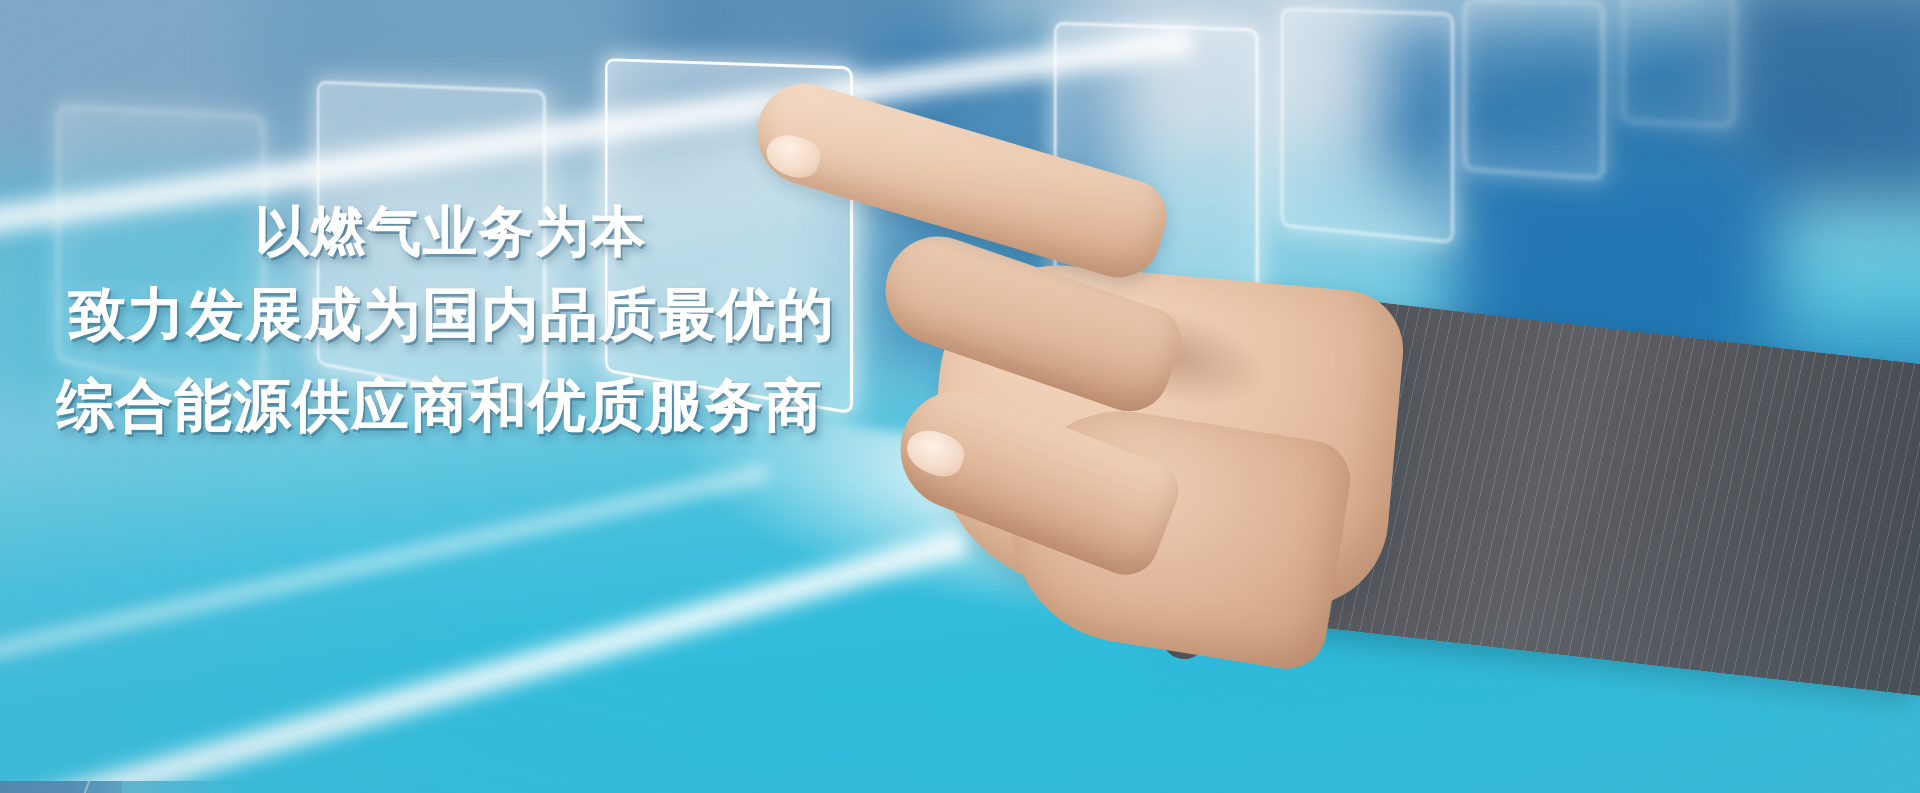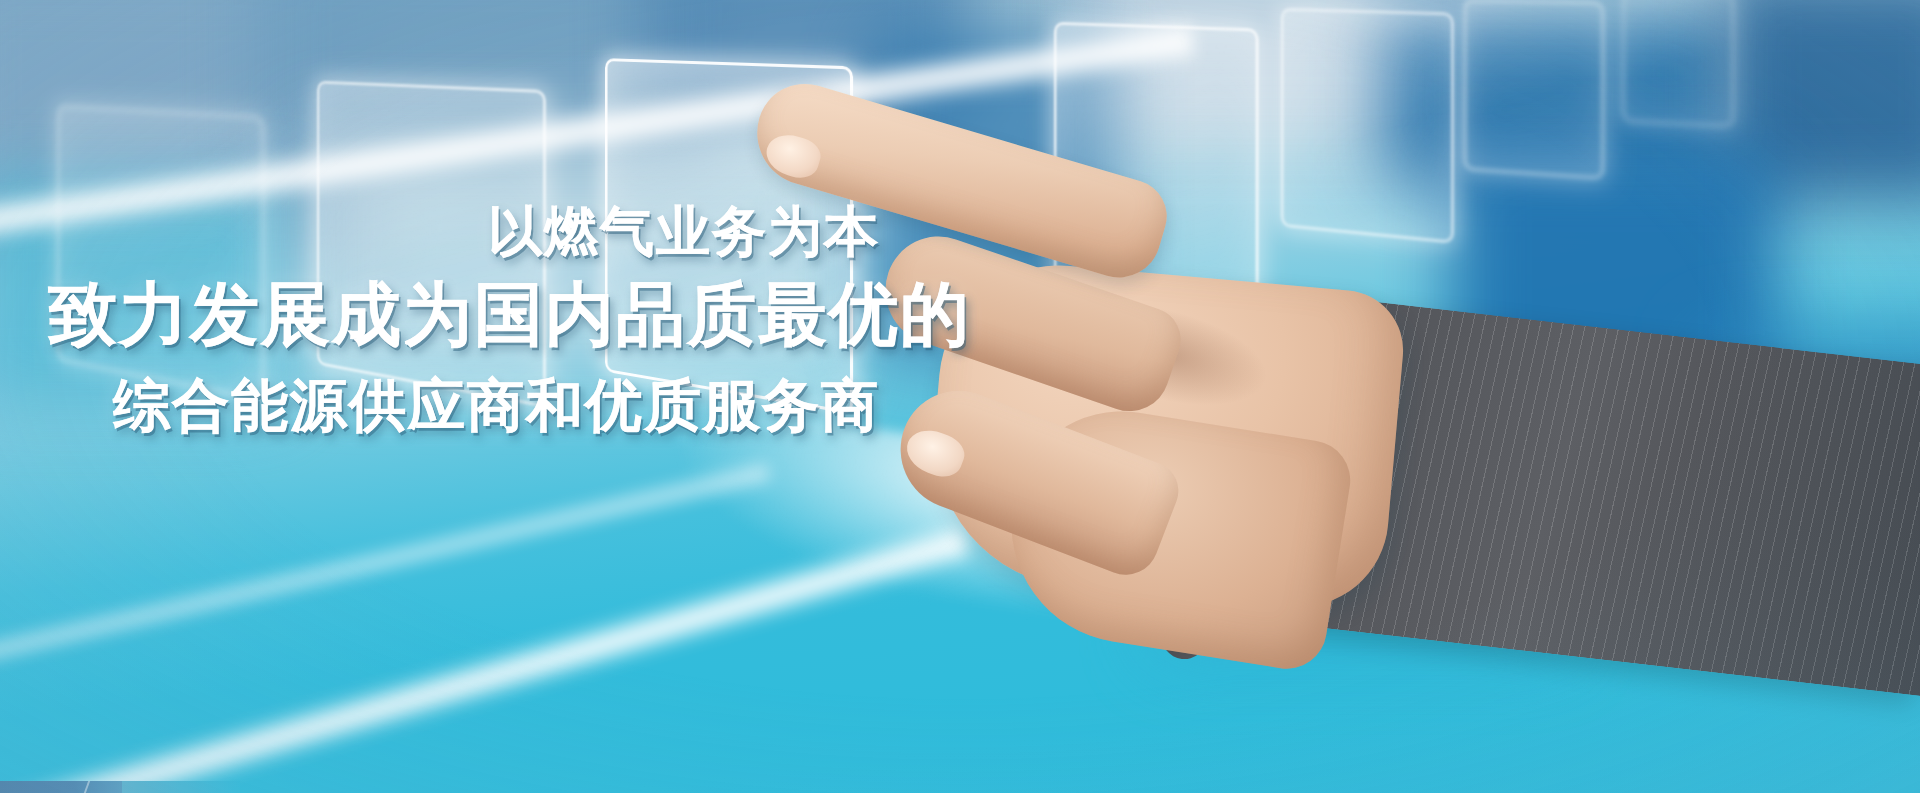--- a/index.html
+++ b/index.html
@@ -188,36 +188,35 @@
     position:absolute;left:86px;bottom:0;width:2px;height:12px;
     background:rgba(255,255,255,.45);transform:skewX(-20deg);
   }
 
   
   #slogan{
     position:absolute;
     left:0; top:196px;
     width:880px;
     z-index:30;
-    text-align:right;
-    padding-left:24px;
+    text-align:center;
   }
   .line{
     color:#ffffff;
     font-weight:bold;
     letter-spacing:2px;
     white-space:nowrap;
     text-shadow:
        2px 3px 0 rgba(40,90,120,.45),
        4px 6px 10px rgba(20,70,100,.40),
        0 0 22px rgba(255,255,255,.25);
     -webkit-text-stroke:0.5px rgba(255,255,255,.9);
   }
   .line-1{font-size:54px; line-height:72px; padding-left:22px;}
-  .line-2{font-size:69px; line-height:92px;margin-left:24px;}
+  .line-2{font-size:57px; line-height:92px;margin-left:24px;}
   .line-3{font-size:57px; line-height:92px;font-family:Liberation Serif, serif;}
 
   
   .vignette{
     position:absolute;inset:0;pointer-events:none;
     background:radial-gradient(ellipse at 50% 45%, rgba(255,255,255,0) 55%, rgba(120,175,200,.18) 100%);
   }
 </style>
 </head>
 <body>

